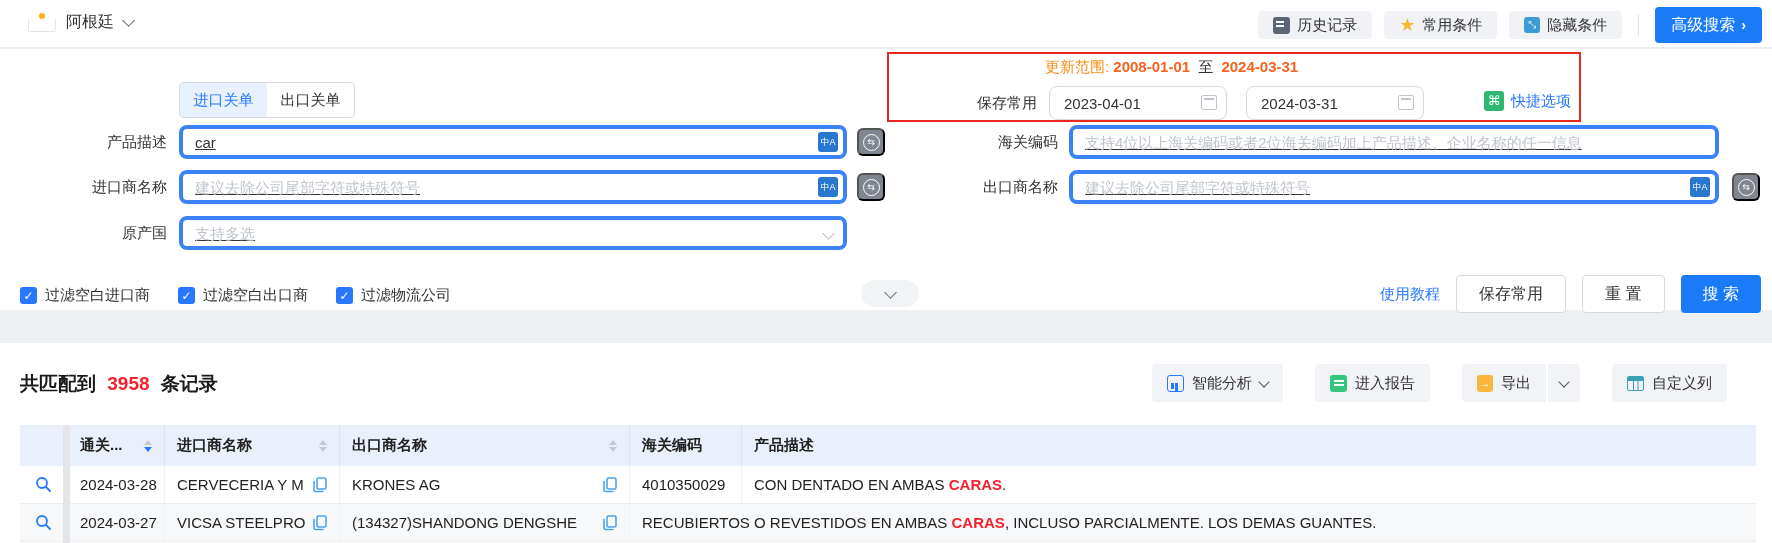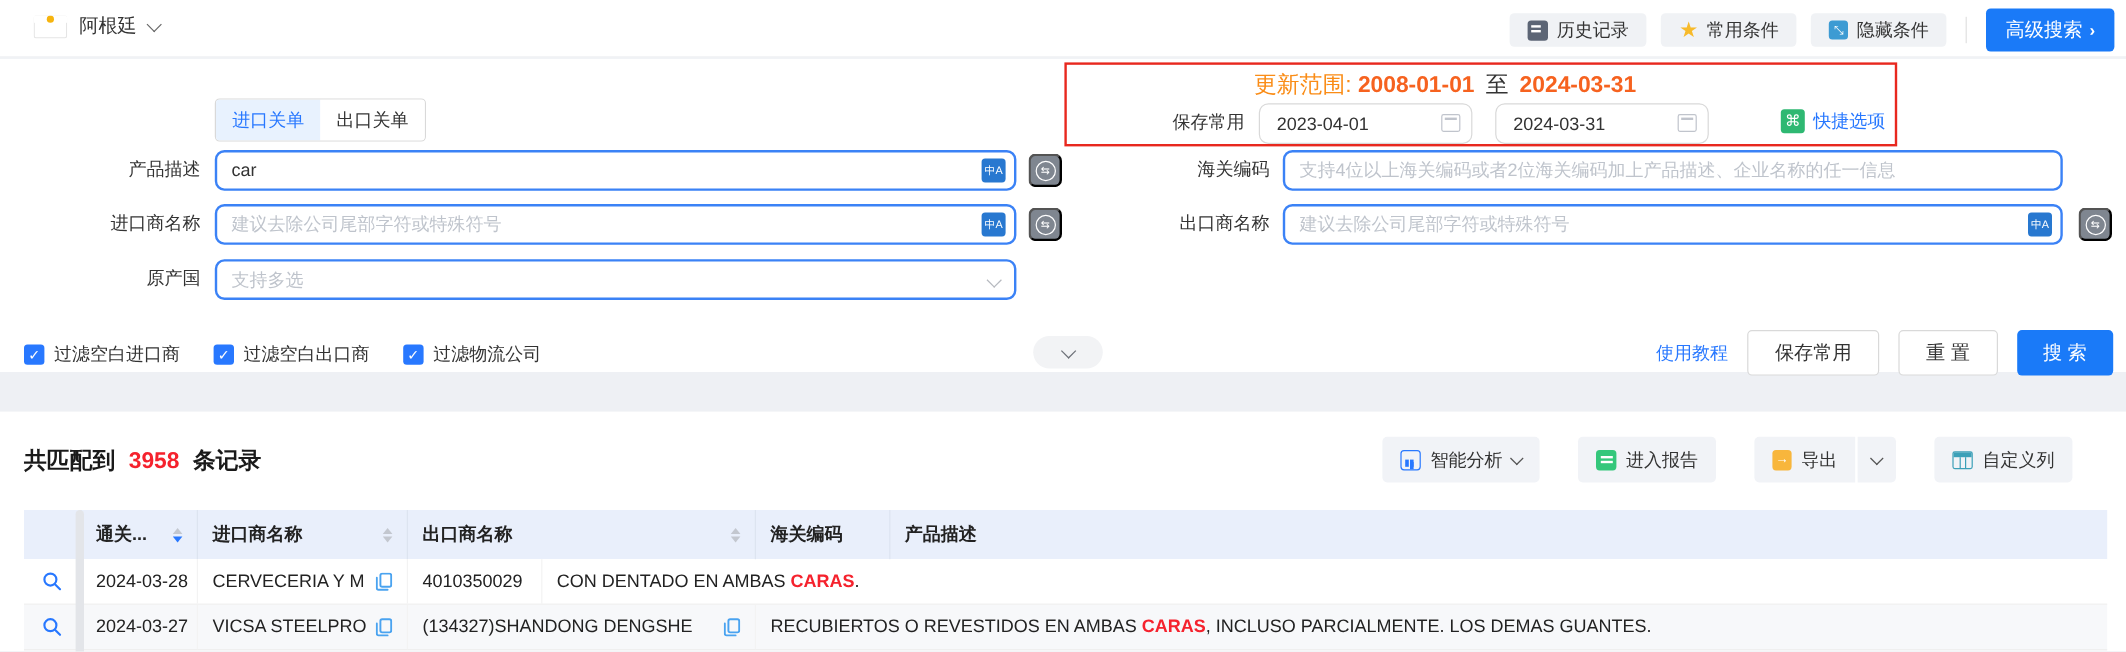--- a/index.html
+++ b/index.html
@@ -25,33 +25,33 @@
   .adv-arrow { font-size:14px; font-weight:bold; }
   .ic-doc { width:17px; height:17px; background:#5c6575; border-radius:3px; position:relative; }
   .ic-doc::before { content:""; position:absolute; left:3px; top:4px; width:8px; height:2px; background:#fff; box-shadow:0 4px 0 #fff; }
   .ic-star { color:#f7ba2a; font-size:18px; line-height:1; }
   .ic-hide { width:16px; height:16px; background:#3d9bd3; border-radius:3px; color:#fff; font-size:10px; display:flex; align-items:center; justify-content:center; }
 
   
   .form-sec { position:absolute; top:49px; left:0; width:1772px; height:261px; background:#fff; }
   .f-label { position:absolute; width:147px; text-align:right; font-size:15px; color:#333; line-height:34px; left:20px; }
   .f-label-r { position:absolute; width:88px; text-align:right; font-size:15px; color:#333; line-height:34px; left:970px; }
-  .inp { border:2px solid #3b82f6; border-radius:8px; height:34px; font-size:15px; color:#333; padding:0 12px; font-family:inherit; background:#fff; }
+  .inp { border:4px solid #3b82f6; border-radius:8px; height:34px; font-size:15px; color:#333; padding:0 12px; font-family:inherit; background:#fff;text-decoration:underline; }
   .inp::placeholder { color:#bfc4cc; }
   .inp-wrap { position:absolute; }
   .trans-ic { position:absolute; right:9px; top:7px; width:20px; height:20px; background:#2878d0; border-radius:3px; color:#fff; font-size:9px; line-height:20px; text-align:center; cursor:pointer; }
   .gray-ic { position:absolute; width:28px; height:28px; background:#7f8690; border-radius:6px; color:#fff; display:flex; align-items:center; justify-content:center; cursor:pointer; }
   .gray-ic .ring { width:17px; height:17px; border:1.5px solid #fff; border-radius:50%; font-size:9px; display:flex; align-items:center; justify-content:center; }
 
   .tabs { position:absolute; left:179px; top:33px; display:flex; border:1px solid #d9d9d9; border-radius:4px; overflow:hidden; height:36px; }
   .tab { width:87px; display:flex; align-items:center; justify-content:center; font-size:15px; cursor:pointer; background:#fff; color:#333; }
   .tab.active { background:#e8f2fe; color:#2878ff; }
 
   .redbox { position:absolute; left:887px; top:3px; width:694px; height:70px; border:2px solid #e8281e; }
-  .upd-line { position:absolute; left:156px; top:4px; font-size:19px; white-space:nowrap; }
+  .upd-line { position:absolute; left:156px; top:4px; font-size:15px; white-space:nowrap; }
   .upd-label { color:#fa8c16; }
   .upd-date { color:#f6621f; font-weight:bold; }
   .upd-to { color:#333; margin:0 4px; }
   .tr-label { position:absolute; left:0px; top:32px; width:148px; text-align:right; font-size:15px; line-height:34px; }
   .date-wrap { position:absolute; top:32px; }
   .date-inp { width:178px; border:1px solid #d9d9d9; border-radius:8px; height:34px; font-size:15px; padding:0 34px 0 14px; font-family:inherit; color:#333; }
   .cal-ic { position:absolute; right:10px; top:9px; width:16px; height:15px; border:1.5px solid #c0c4cc; border-radius:2px; }
   .cal-ic::before { content:""; position:absolute; left:2px; top:2px; right:2px; height:1.5px; background:#c0c4cc; }
   .date-dash { position:absolute; top:32px; left:504px; line-height:34px; color:#bbb; }
   .quick { position:absolute; left:595px; top:37px; display:flex; align-items:center; gap:7px; cursor:pointer; }
@@ -316,20 +316,27 @@
           </svg>
       </div>
       <div class="td c1">2024-03-28</div>
       <div class="td c2">
         <span style="overflow:hidden">CERVECERIA Y M</span>
         <svg class="copy-ic" width="14" height="16" viewBox="0 0 14 16">
             <rect x="4" y="1" width="9" height="11" rx="1.5" fill="none" stroke="#4aa3f0" stroke-width="1.6"></rect>
             <path d="M10 14.5H2.5A1.5 1.5 0 0 1 1 13V4.5" fill="none" stroke="#4aa3f0" stroke-width="1.6" stroke-linecap="round"></path>
           </svg>
       </div>
+      <div class="td c3">
+        <span style="overflow:hidden">KRONES AG</span>
+        <svg class="copy-ic" width="14" height="16" viewBox="0 0 14 16">
+            <rect x="4" y="1" width="9" height="11" rx="1.5" fill="none" stroke="#4aa3f0" stroke-width="1.6"></rect>
+            <path d="M10 14.5H2.5A1.5 1.5 0 0 1 1 13V4.5" fill="none" stroke="#4aa3f0" stroke-width="1.6" stroke-linecap="round"></path>
+          </svg>
+      </div>
       <div class="td c4">4010350029</div>
       <div class="td c5 desc-cell">
         <span>CON DENTADO EN AMBAS </span>
           <span class="hl">CARAS</span>
           <span>.</span>
       </div>
     </div>
 
     <div class="tr trow alt">
       <div class="td c0">

